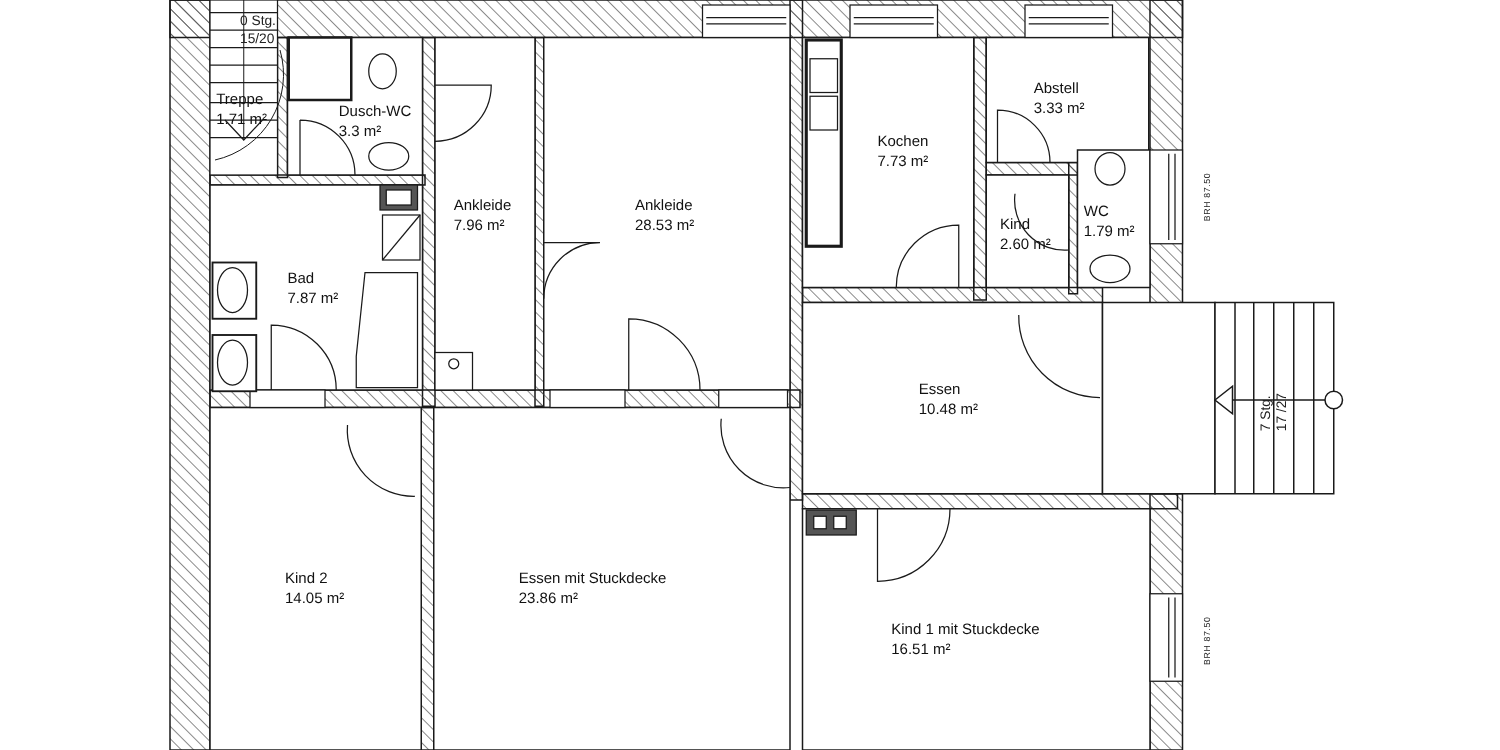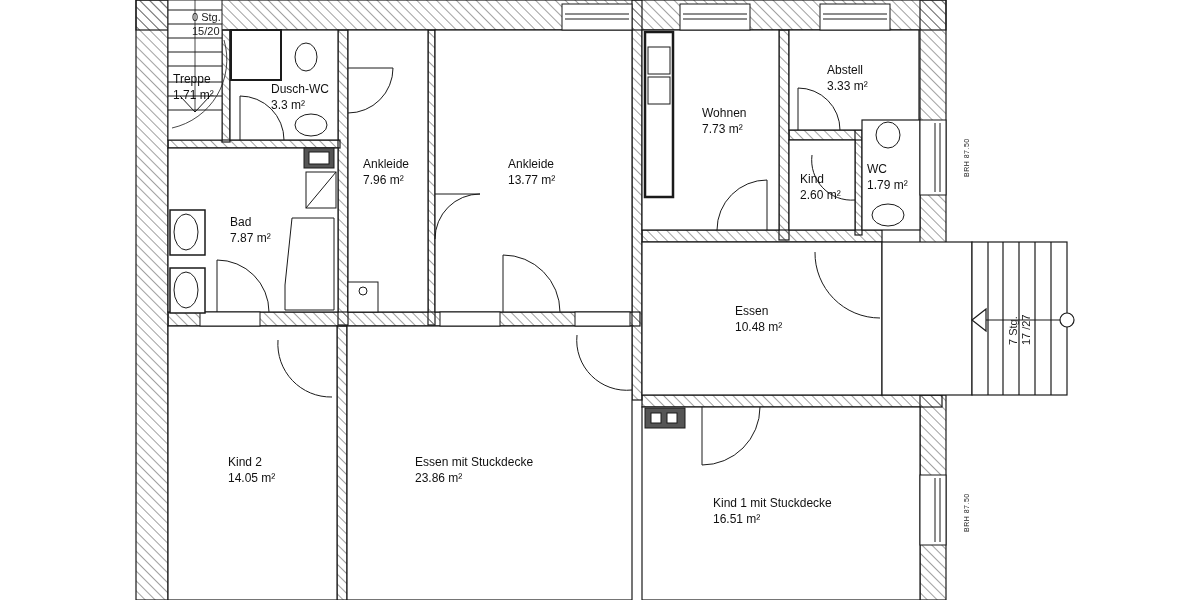--- a/index.html
+++ b/index.html
@@ -189,24 +189,24 @@
 <div class="room-label" style="left:230px;top:214px;">
   <span>Bad</span>
   <span>7.87 m²</span>
 </div>
 <div class="room-label" style="left:363px;top:156px;">
   <span>Ankleide</span>
   <span>7.96 m²</span>
 </div>
 <div class="room-label" style="left:508px;top:156px;">
   <span>Ankleide</span>
-  <span>13.77 m²</span>
+  <span>28.53 m²</span>
 </div>
 <div class="room-label" style="left:702px;top:105px;">
-  <span>Wohnen</span>
+  <span>Kochen</span>
   <span>7.73 m²</span>
 </div>
 <div class="room-label" style="left:827px;top:62px;">
   <span>Abstell</span>
   <span>3.33 m²</span>
 </div>
 <div class="room-label" style="left:800px;top:171px;">
   <span>Kind</span>
   <span>2.60 m²</span>
 </div>

